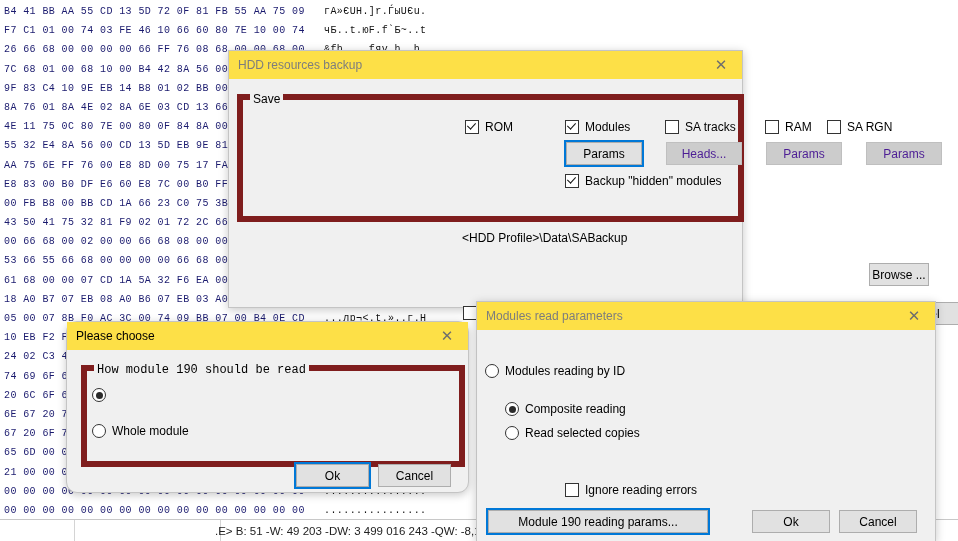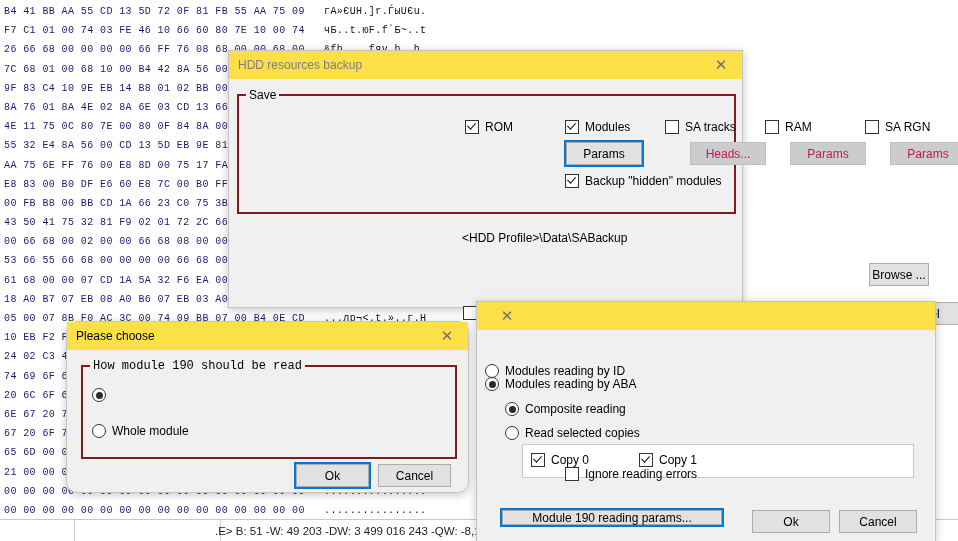--- a/index.html
+++ b/index.html
@@ -97,21 +97,21 @@
     color: #6e6e6e;
     font-size: 15px;
     font-family: "DejaVu Sans", sans-serif;
     cursor: default;
   }
   .dlg-body { position: relative; }
 
   
   .groupbox {
     position: absolute;
-    border: 2px solid #7f1d1d;
+    border: 6px solid #7f1d1d;
   }
   .groupbox > .gb-legend {
     position: absolute;
     top: -8px; left: 7px;
     background: #f0f0f0;
     padding: 0 3px;
     font-size: 12px;
     color: #000;
     white-space: nowrap;
   }
@@ -181,22 +181,21 @@
     display: flex;
     align-items: center;
     justify-content: center;
     cursor: default;
     box-sizing: border-box;
     white-space: nowrap;
   }
   .btn.disabled {
     background: #cccccc;
     border-color: #bfbfbf;
-    color: #be185d;
-    margin-left: 24px;
+    color: #4c1d95;
   }
   .btn.focused {
     outline: 2px solid #0078d7;
     outline-offset: 0px;
     border-color: #adadad;
   }
 
   .static-text {
     position: absolute;
     font-size: 12px;
@@ -274,21 +273,21 @@
       <span class="lbl">Modules</span>
     </div>
     <div class="chk" style="left:436px; top:40px;">
       <span class="box"></span>
       <span class="lbl">SA tracks</span>
     </div>
     <div class="chk" style="left:536px; top:40px;">
       <span class="box"></span>
       <span class="lbl">RAM</span>
     </div>
-    <div class="chk" style="left:636px; top:40px;">
+    <div class="chk" style="left:598px; top:40px;">
       <span class="box"></span>
       <span class="lbl">SA RGN</span>
     </div>
 
     <div class="btn focused" style="left:337px; top:62px; width:76px; height:23px;">
       <span>Params</span>
     </div>
     <div class="btn disabled" style="left:437px; top:62px; width:76px; height:23px;">
       <span>Heads...</span>
     </div>
@@ -317,59 +316,46 @@
       <span>Ok</span>
     </div>
     <div class="btn" style="left:653px; top:222px; width:78px; height:23px;">
       <span>Cancel</span>
     </div>
   </div>
 </div>
 
 <div class="dialog" id="dlg-modules" style="left:476px; top:301px; width:458px; height:239px;">
   <div class="dlg-title">
+    <span class="dlg-title-text">Modules read parameters</span>
     <span class="dlg-close">✕</span>
   </div>
   <div class="dlg-body" style="height:210px;">
 
     <div class="rad" style="left:8px; top:22px;margin-top:11px;">
       <span class="circle"></span>
       <span class="lbl">Modules reading by ID</span>
     </div>
-    <div class="rad selected" style="left:8px; top:46px;">
-      <span class="circle"></span>
-      <span class="lbl">Modules reading by ABA</span>
-    </div>
 
     <div class="rad selected" style="left:28px; top:71px;">
       <span class="circle"></span>
       <span class="lbl">Composite reading</span>
     </div>
     <div class="rad" style="left:28px; top:95px;">
       <span class="circle"></span>
       <span class="lbl">Read selected copies</span>
     </div>
 
-    <div class="panel-white" style="left:45px; top:113px; width:390px; height:32px;">
-      <div class="chk checked" style="left:8px; top:8px;">
-        <span class="box"></span>
-        <span class="lbl">Copy 0</span>
-      </div>
-      <div class="chk checked" style="left:116px; top:8px;">
-        <span class="box"></span>
-        <span class="lbl">Copy 1</span>
-      </div>
-    </div>
-
-    <div class="chk" style="left:45px; top:136px;padding-left:43px;">
+
+    <div class="chk" style="left:45px; top:152px;padding-left:43px;">
       <span class="box"></span>
       <span class="lbl">Ignore reading errors</span>
     </div>
 
-    <div class="btn focused" style="left:25px; top:179px; width:220px; height:15px;">
+    <div class="btn focused" style="left:11px; top:179px; width:220px; height:23px;">
       <span>Module 190 reading params...</span>
     </div>
     <div class="btn" style="left:275px; top:179px; width:78px; height:23px;">
       <span>Ok</span>
     </div>
     <div class="btn" style="left:362px; top:179px; width:78px; height:23px;">
       <span>Cancel</span>
     </div>
   </div>
 </div>

